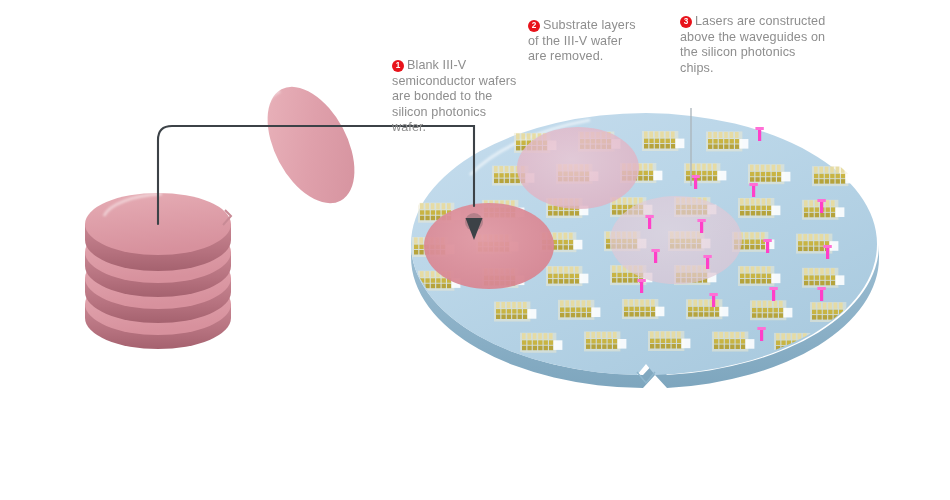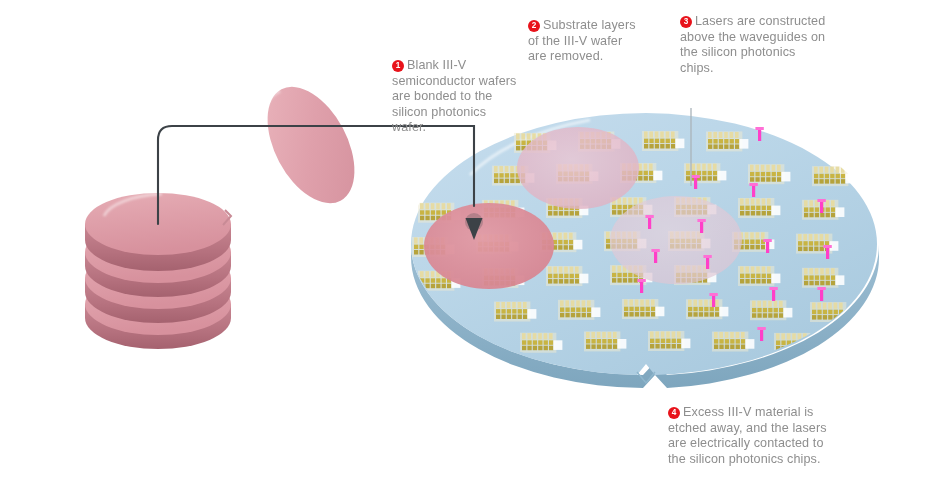--- a/index.html
+++ b/index.html
@@ -1172,17 +1172,14 @@
   </div>
 
   <div class="caption cap2">
     <span class="badge">2</span><span>Substrate layers of the III-V wafer are removed.</span>
   </div>
 
   <div class="caption cap3">
     <span class="badge">3</span><span>Lasers are constructed above the waveguides on the silicon photonics chips.</span>
   </div>
 
-  <div class="caption cap4">
-    <span class="badge">4</span><span>Excess III-V material is etched away, and the lasers are electrically contacted to the silicon photonics chips.</span>
-  </div>
 
 </div>
 
 </body></html>

